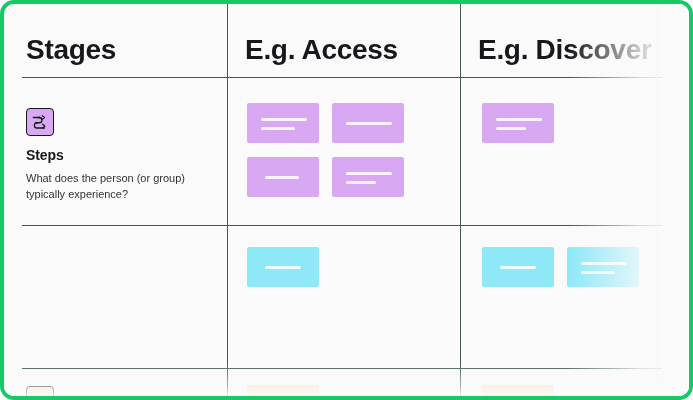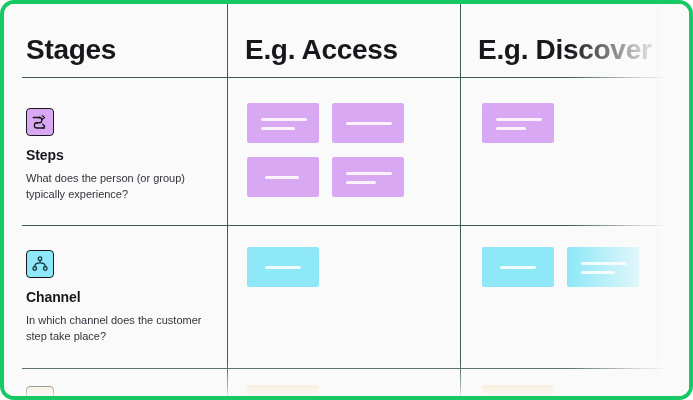--- a/index.html
+++ b/index.html
@@ -170,32 +170,20 @@
           <circle cx="11" cy="6" r="1.3" fill="#16181c" stroke="none"></circle>
           <circle cx="8" cy="13" r="1.3" fill="#16181c" stroke="none"></circle>
           <path d="M15 3.5 18 6l-3 2.5"></path>
           <path d="M15.5 17.5 18.5 20l-3 2.5" transform="translate(0,-2.5)"></path>
         </svg>
       </div>
       <div class="stage-title">Steps</div>
       <div class="stage-desc">What does the person (or group) typically experience?</div>
     </div>
 
-    <div class="stage-cell s1">
-      <div class="stage-icon cyan">
-        <svg width="18" height="18" viewBox="0 0 24 24" fill="none" stroke="#14303a" stroke-width="1.7" stroke-linecap="round" stroke-linejoin="round">
-          <circle cx="12" cy="5" r="2.4"></circle>
-          <circle cx="5" cy="18" r="2.4"></circle>
-          <circle cx="19" cy="18" r="2.4"></circle>
-          <path d="M12 7.4v3.2M5 15.6c0-3 3-5 7-5s7 2 7 5"></path>
-        </svg>
-      </div>
-      <div class="stage-title">Channel</div>
-      <div class="stage-desc">In which channel does the customer step take place?</div>
-    </div>
 
     <div class="stage-cell s2">
       <div class="stage-icon peach"></div>
     </div>
 
     <div class="note purple" style="left:243px; top:99px; width:72px; height:40px;">
       <span class="ln" style="left:14px; top:15px; width:46px;"></span>
       <span class="ln" style="left:14px; top:24px; width:34px;"></span>
     </div>
     <div class="note purple" style="left:328px; top:99px; width:72px; height:40px;">

